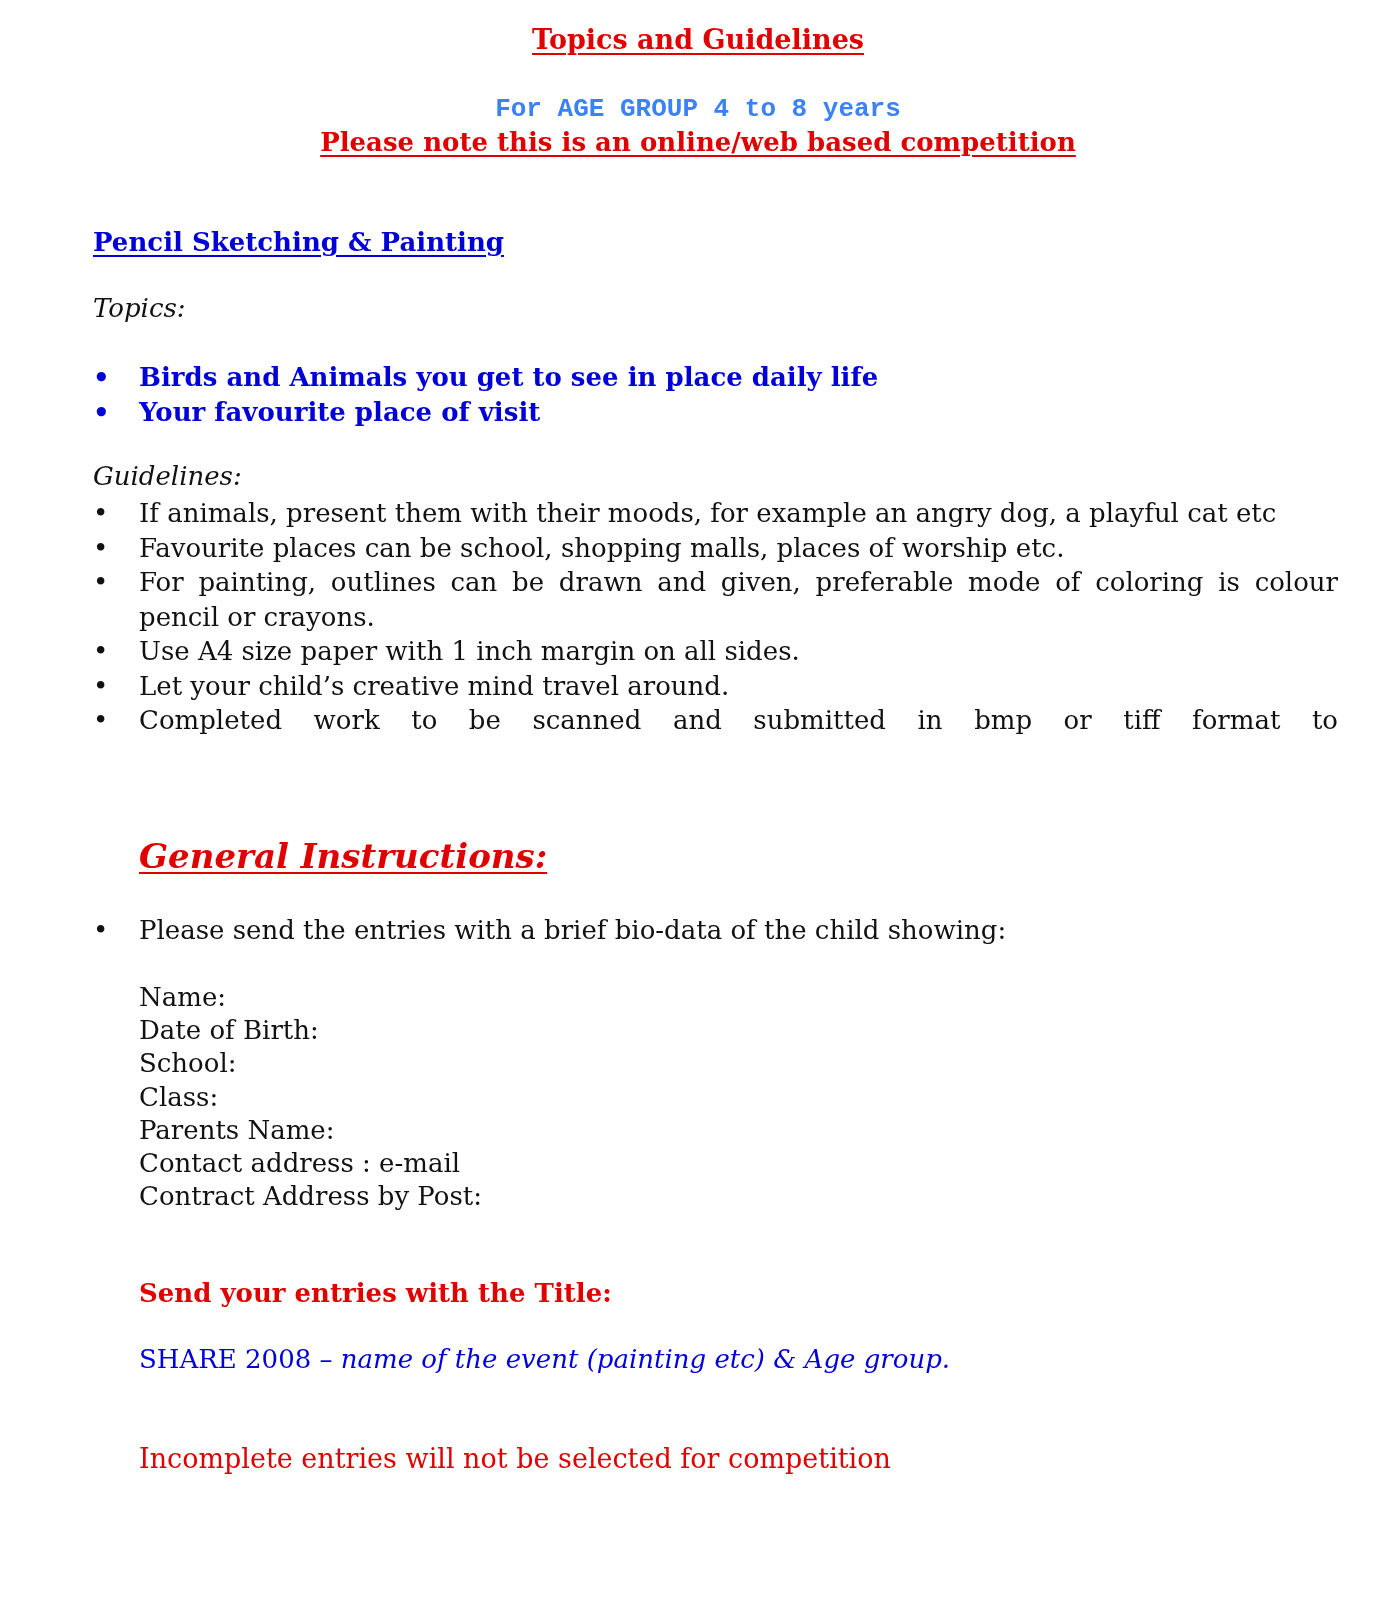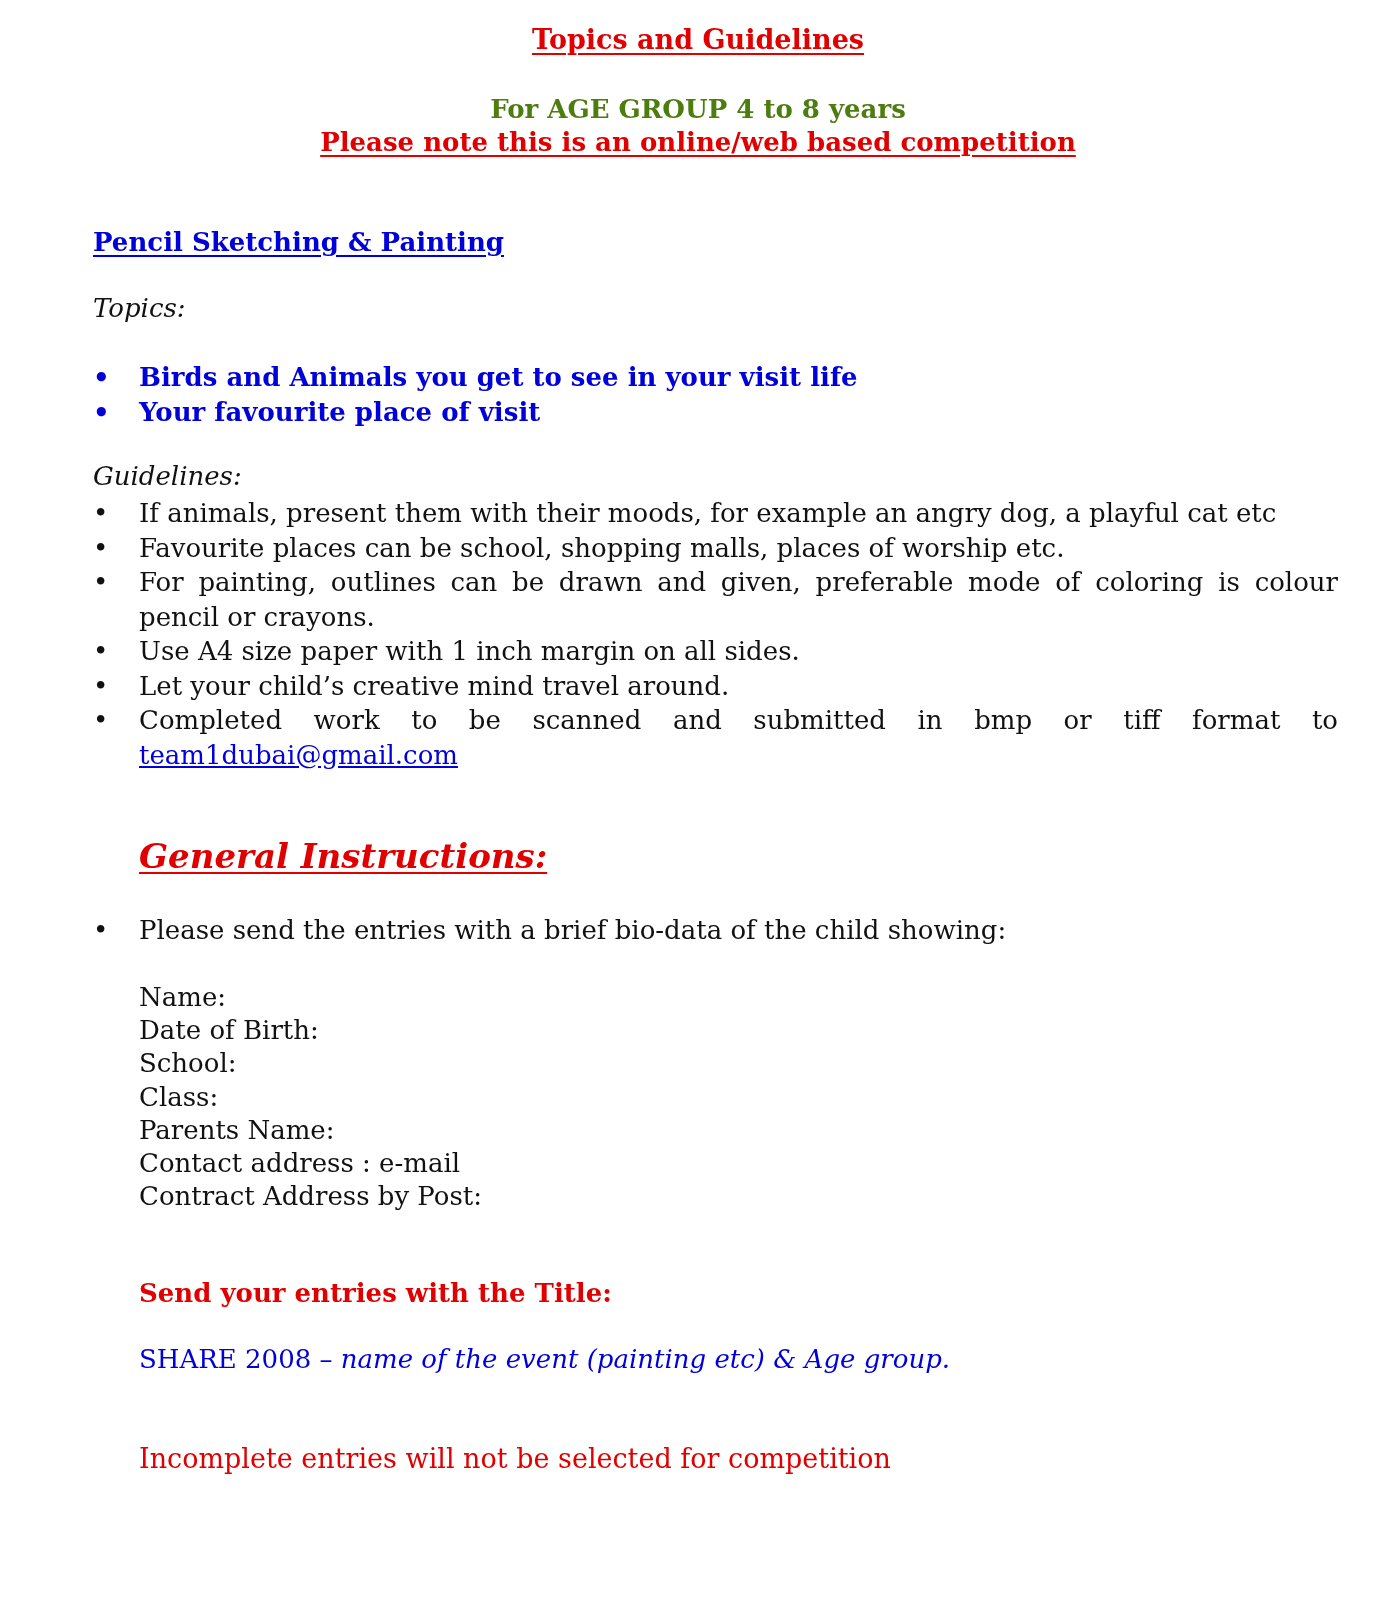--- a/index.html
+++ b/index.html
@@ -1,21 +1,21 @@
 <!DOCTYPE html>
 <html><head>
 <meta charset="utf-8">
 <style>
   html, body { margin:0; padding:0; background:#ffffff; }
   body { width:1396px; height:1600px; position:relative; overflow:hidden;
          font-family:"DejaVu Serif", serif; color:#111; }
   .abs { position:absolute; white-space:nowrap; }
   .center { left:0; width:1396px; text-align:center; }
   .red { color:#e00000; }
-  .navy { color:#4d7c0f; }
+  .navy { color:#3b82f6;font-family:Liberation Mono, monospace; }
   .blue { color:#0000d8; }
   .ul { text-decoration:underline; text-decoration-thickness:2px; text-underline-offset:4px; }
   .bold { font-weight:bold; }
   .title { top:24px; font-size:27px; }
   .agegroup { top:94px; font-size:26px; }
   .note { top:127px; font-size:26px; }
   .section { left:93px; top:227px; font-size:26px; }
   .label-i { left:93px; font-size:26px; font-style:italic; }
   ul.list { position:absolute; left:93px; margin:0; padding:0; list-style:none; width:1245px; }
   ul.list li { position:relative; padding-left:46px; font-size:26px; line-height:34.5px; }
@@ -35,34 +35,33 @@
 
 <div class="abs center title red bold ul"><span>Topics and Guidelines</span></div>
 <div class="abs center agegroup navy bold">For AGE GROUP 4 to 8 years</div>
 <div class="abs center note red bold"><span class="ul">Please note this is an online/web based competition</span></div>
 
 <div class="abs section blue bold ul">Pencil Sketching &amp; Painting</div>
 
 <div class="abs label-i" style="top:293px;">Topics:</div>
 
 <ul class="list topics" style="top:360px;">
-  <li><span class="bullet">•</span><span>Birds and Animals you get to see in your visit life</span></li>
+  <li><span class="bullet">•</span><span>Birds and Animals you get to see in place daily life</span></li>
   <li><span class="bullet">•</span><span>Your favourite place of visit</span></li>
 </ul>
 
 <div class="abs label-i" style="top:461px;">Guidelines:</div>
 
 <ul class="list guide" style="top:496px;">
   <li><span class="bullet">•</span><span>If animals, present them with their moods, for example an angry dog, a playful cat etc</span></li>
   <li><span class="bullet">•</span><span>Favourite places can be school, shopping malls, places of worship etc.</span></li>
   <li style="white-space:normal;"><span class="bullet">•</span><span>For painting, outlines can be drawn and given, preferable mode of coloring is colour pencil or crayons.</span></li>
   <li><span class="bullet">•</span><span>Use A4 size paper with 1 inch margin on all sides.</span></li>
   <li><span class="bullet">•</span><span>Let your child’s creative mind travel around.</span></li>
   <li class="last" style="white-space:normal;"><span class="bullet">•</span><span>Completed work to be scanned and submitted in bmp or tiff format to</span></li>
-  <li style="text-align:left;"><a class="mail" href="#">team1dubai@gmail.com</a></li>
 </ul>
 
 <div class="abs gi red ul">General Instructions:</div>
 
 <ul class="list" style="top:913px;">
   <li><span class="bullet">•</span><span>Please send the entries with a brief bio-data of the child showing:</span></li>
 </ul>
 
 <div class="abs bio">
   <div>Name:</div>

